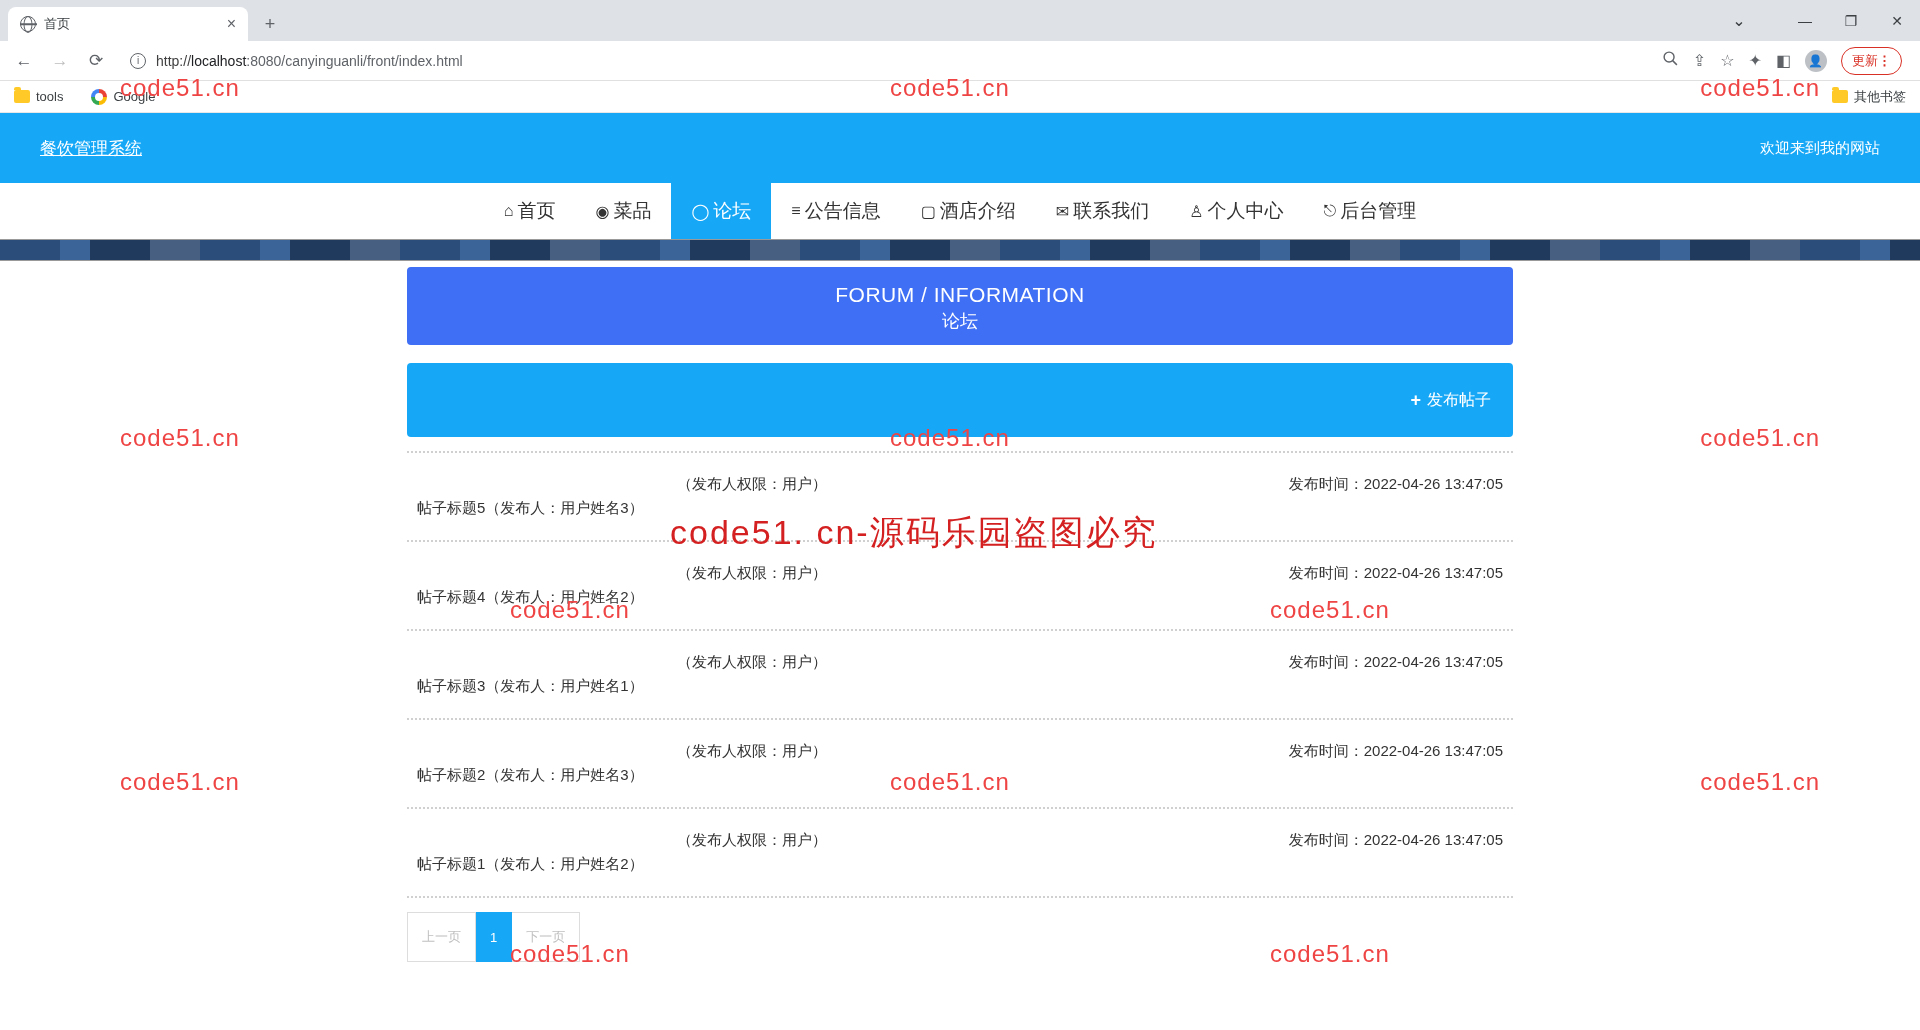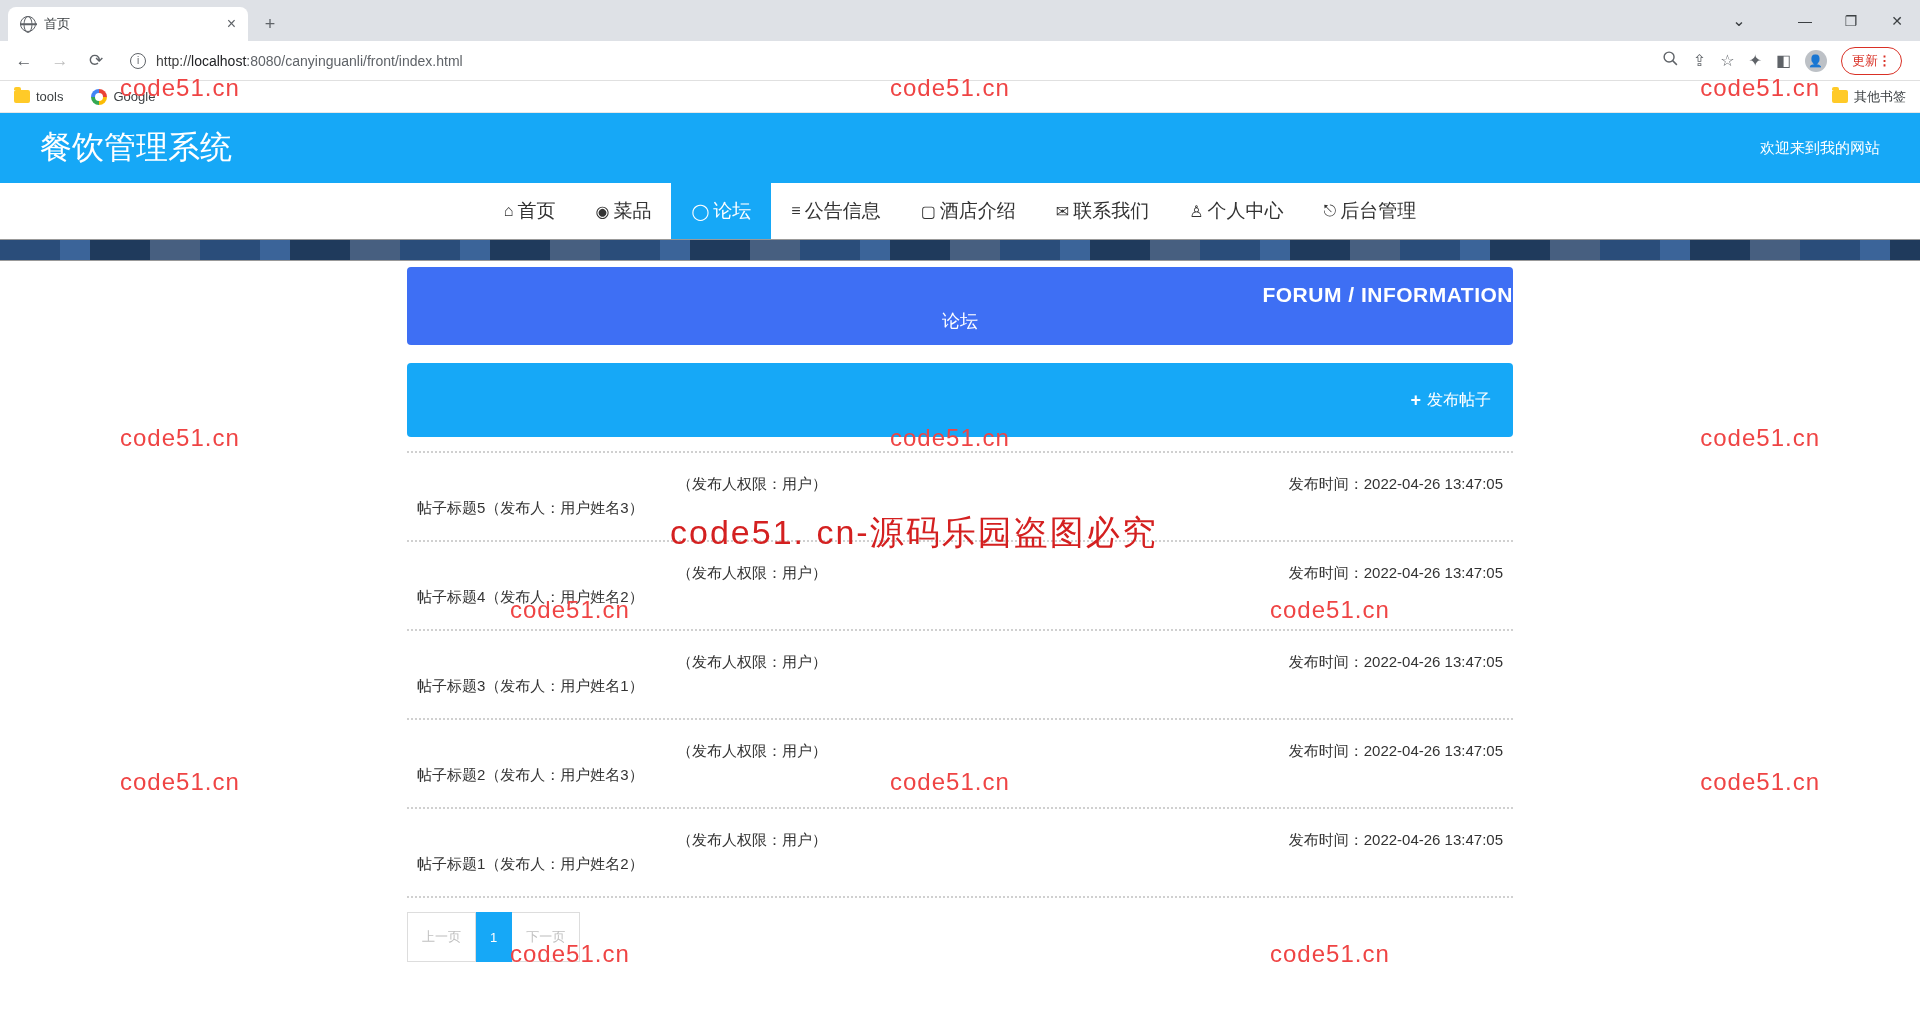--- a/index.html
+++ b/index.html
@@ -33,37 +33,37 @@
 .bookmark-bar { height:32px; display:flex; align-items:center; padding:0 14px; gap:28px; font-size:13px; color:#3c4043; border-bottom:1px solid #e8e8e8; background:#fff;}
 .bk-item { display:inline-flex; align-items:center; gap:6px; cursor:pointer; }
 .bk-folder { width:16px; height:13px; background:#ffca28; border-radius:2px; display:inline-block; position:relative;}
 .bk-folder::before{content:"";position:absolute;top:-3px;left:0;width:7px;height:3px;background:#ffca28;border-radius:2px 2px 0 0;}
 .bk-google { width:16px; height:16px; border-radius:50%; background: conic-gradient(#ea4335 0 90deg,#fbbc05 90deg 180deg,#34a853 180deg 270deg,#4285f4 270deg 360deg); position:relative;}
 .bk-google::after{content:"";position:absolute;inset:4px;background:#fff;border-radius:50%;}
 .bk-right { margin-left:auto; }
 
 
 .site-header { background:#16a8f7; height:70px; display:flex; align-items:center; padding:0 40px; color:#fff; }
-.site-title { font-size:32px; font-weight:500; }
+.site-title { font-size:17px; font-weight:500;text-decoration:underline; }
 .welcome { margin-left:auto; font-size:15px; }
 
 
 .site-nav { height:56px; background:#fff; display:flex; justify-content:center; }
 .nav-items { display:flex; height:100%; }
 .nav-item { display:inline-flex; align-items:center; padding:0 20px; font-size:19px; color:#333; cursor:pointer; gap:4px; }
 .nav-item.active { background:#16a8f7; color:#fff; }
 .nav-ic { font-size:16px; }
 
 
 .banner-strip { height:22px; background: repeating-linear-gradient(90deg,#2a4d7a 0 60px,#3b6499 60px 90px,#1f3a5c 90px 150px,#475f80 150px 200px); border-top:1px solid #999; border-bottom:1px solid #999;}
 
 
 .content { width:1106px; margin:0 auto; padding-top:6px; }
 .forum-head { background:#3e6ff4; border-radius:4px; color:#fff; text-align:center; padding:16px 0 12px; font-family: Georgia, serif; }
-.forum-head .en { font-size:21px; font-weight:700; letter-spacing:0.5px;text-align:right; }
+.forum-head .en { font-size:21px; font-weight:400; letter-spacing:0.5px; }
 .forum-head .zh { font-size:18px; margin-top:2px; }
 
 .action-bar { background:#16a8f7; border-radius:4px; height:74px; margin-top:18px; position:relative; }
 .publish { position:absolute; right:22px; top:50%; transform:translateY(-50%); color:#fff; font-size:16px; cursor:pointer; display:inline-flex; align-items:center; gap:6px;}
 .publish .plus { font-size:18px; font-weight:bold; }
 
 .post-list { margin-top:14px; }
 .post { border-top:2px dotted #d0d0d0; padding:22px 10px; display:flex; font-size:15px; color:#333; }
 .post:last-child { border-bottom:2px dotted #d0d0d0; }
 .post-left { flex:0 0 260px;margin-top:24px; }

